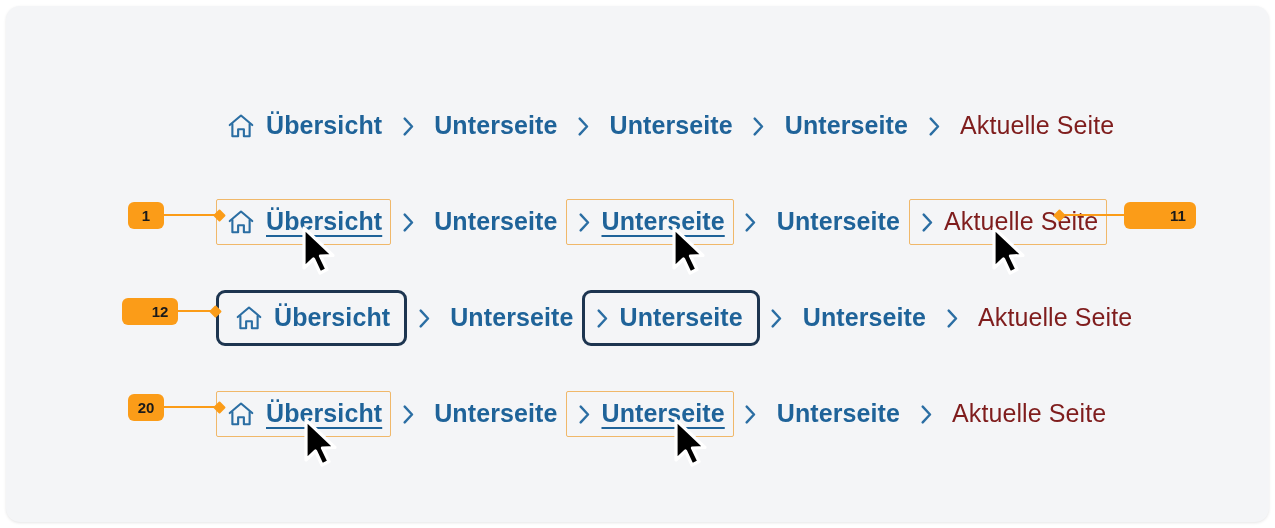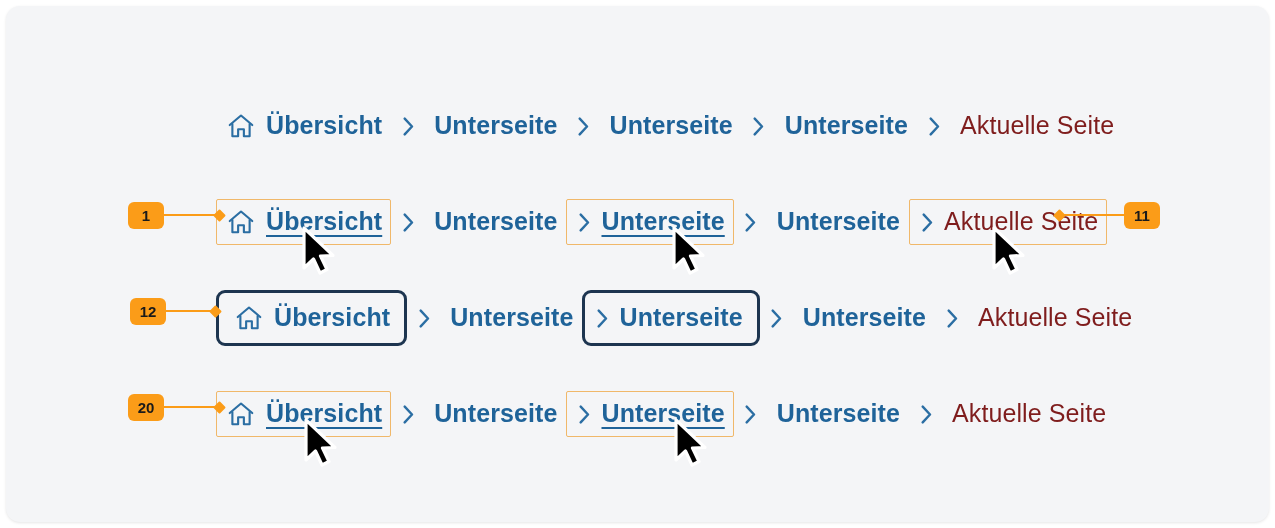--- a/index.html
+++ b/index.html
@@ -318,27 +318,27 @@
   </div>
 
   <div class="connector" style="left:156px; top:208px; width:62px;"></div>
   <div class="conn-dot" style="left:209px; top:205px;"></div>
   <div class="badge" style="left:122px; top:196px;">
     <span>1</span>
   </div>
 
   <div class="connector" style="left:1056px; top:208px; width:68px;"></div>
   <div class="conn-dot" style="left:1049px; top:205px;"></div>
-  <div class="badge" style="left:1118px; top:196px;">
+  <div class="badge" style="left:1118px; top:196px;padding-left:36px;">
     <span>11</span>
   </div>
 
   <div class="connector" style="left:156px; top:304px; width:58px;"></div>
   <div class="conn-dot" style="left:205px; top:301px;"></div>
-  <div class="badge" style="left:124px; top:292px;">
+  <div class="badge" style="left:116px; top:292px;padding-left:20px;">
     <span>12</span>
   </div>
 
   <div class="connector" style="left:156px; top:400px; width:62px;"></div>
   <div class="conn-dot" style="left:209px; top:397px;"></div>
   <div class="badge" style="left:122px; top:388px;">
     <span>20</span>
   </div>
 
   <div class="cursor" style="left:294px; top:220px;">

